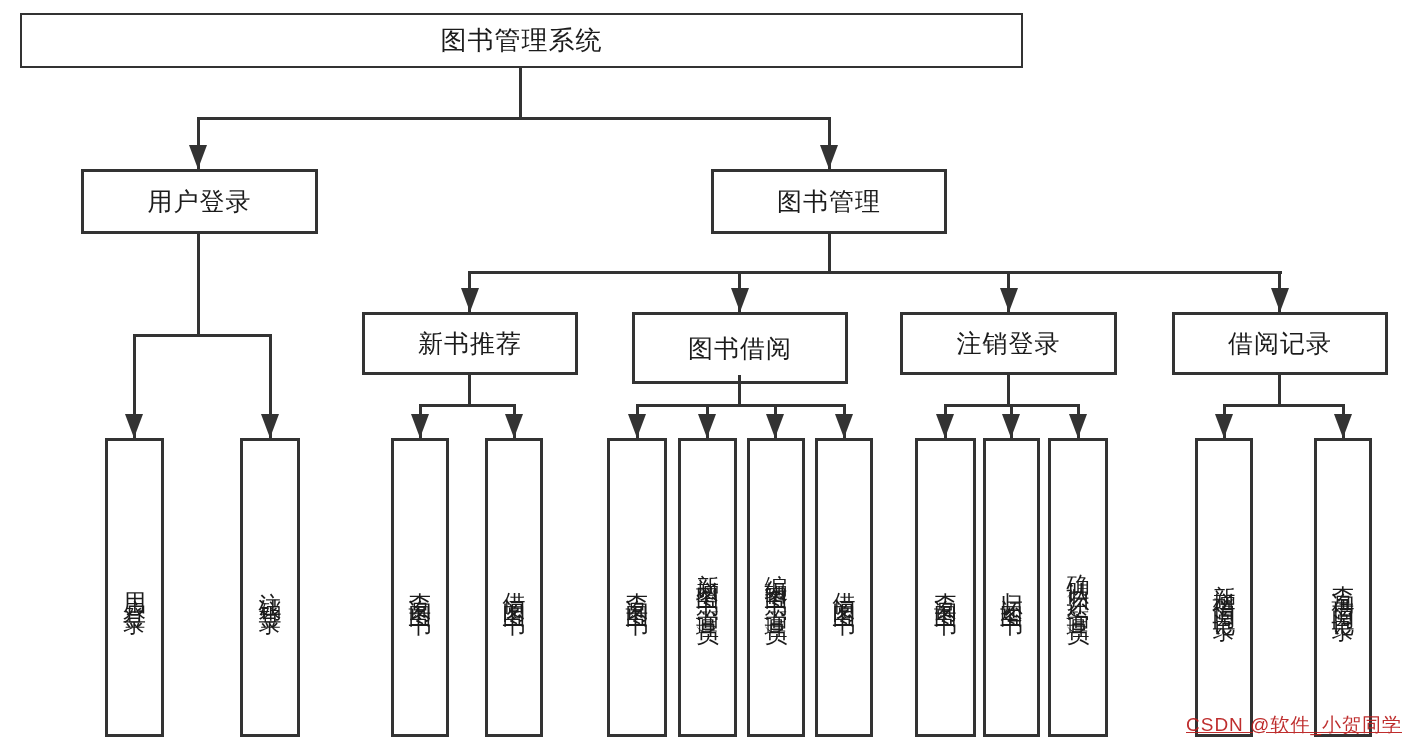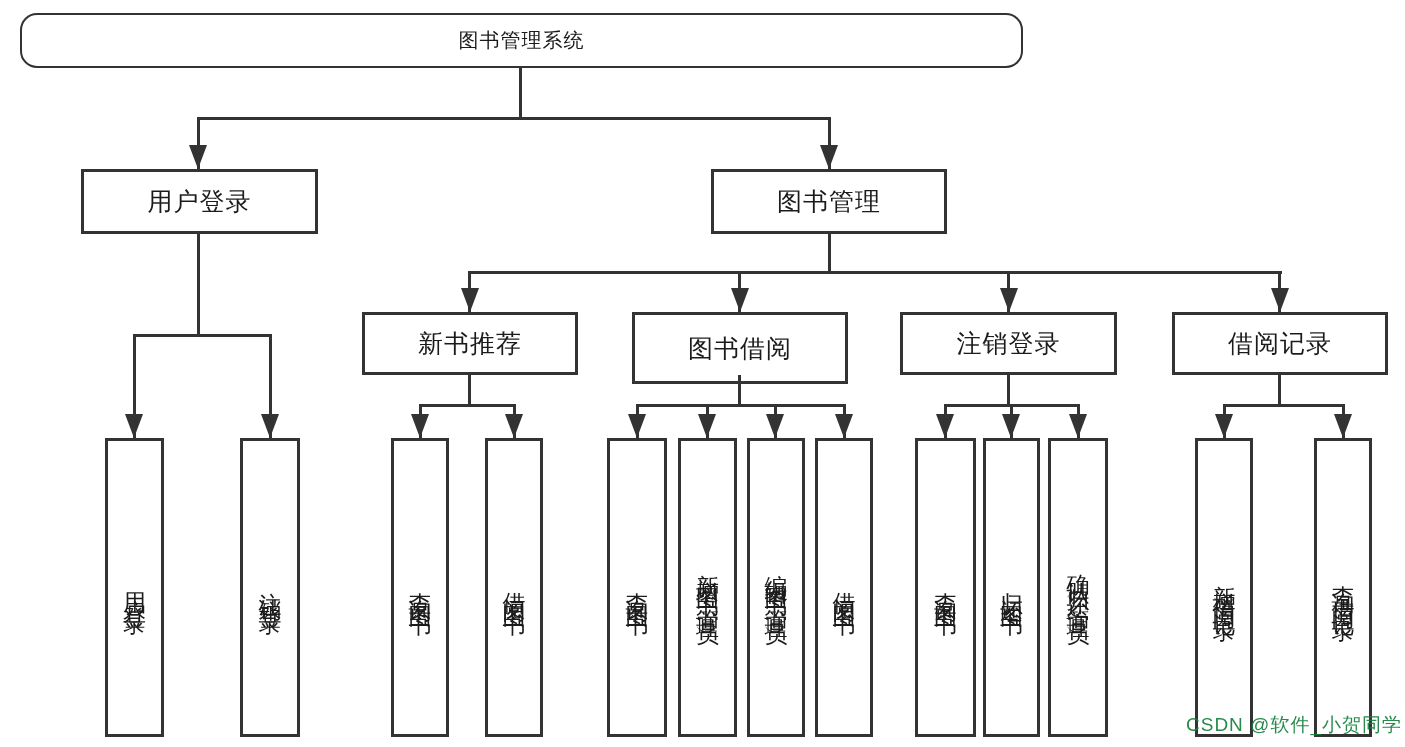--- a/index.html
+++ b/index.html
@@ -5,38 +5,39 @@
   html,body{margin:0;padding:0;background:#ffffff;}
   .canvas{
     position:relative;width:1405px;height:747px;background:#ffffff;
     font-family:"Liberation Sans","DejaVu Sans",sans-serif;overflow:hidden;
   }
   .box{
     position:absolute;box-sizing:border-box;background:#ffffff;
     border:3px solid #333333;color:#1b1b1b;
     display:flex;align-items:center;justify-content:center;
   }
-  .box.root{border-width:2px;font-size:20px;letter-spacing:1px;border-radius:17px;}
+  .box.root{border-width:2px;font-size:26px;letter-spacing:1px;}
   .box.lvl{font-size:25px;letter-spacing:1px;}
   .box.leaf{
     font-size:23px;line-height:1;
     writing-mode:vertical-rl;text-orientation:mixed;letter-spacing:7px;
   }
   .line{position:absolute;background:#333333;}
   .vline{width:3px;}
   .hline{height:3px;}
   .arrow{
     position:absolute;width:0;height:0;
     border-left:9px solid transparent;border-right:9px solid transparent;
     border-top:24px solid #333333;
   }
   .watermark{
     position:absolute;left:1186px;top:712px;z-index:5;
-    font-size:19px;letter-spacing:1px;color:#15803d;opacity:.92;
+    font-size:19px;letter-spacing:1px;color:#b91c1c;opacity:.92;
     white-space:nowrap;
+    text-decoration:underline;
   }
 </style>
 </head>
 <body>
 
 <div class="canvas">
 
   <div class="box root" style="left:20px;top:13px;width:1003px;height:55px">图书管理系统</div>
 
   <div class="box lvl" style="left:81px;top:169px;width:237px;height:65px">用户登录</div>

